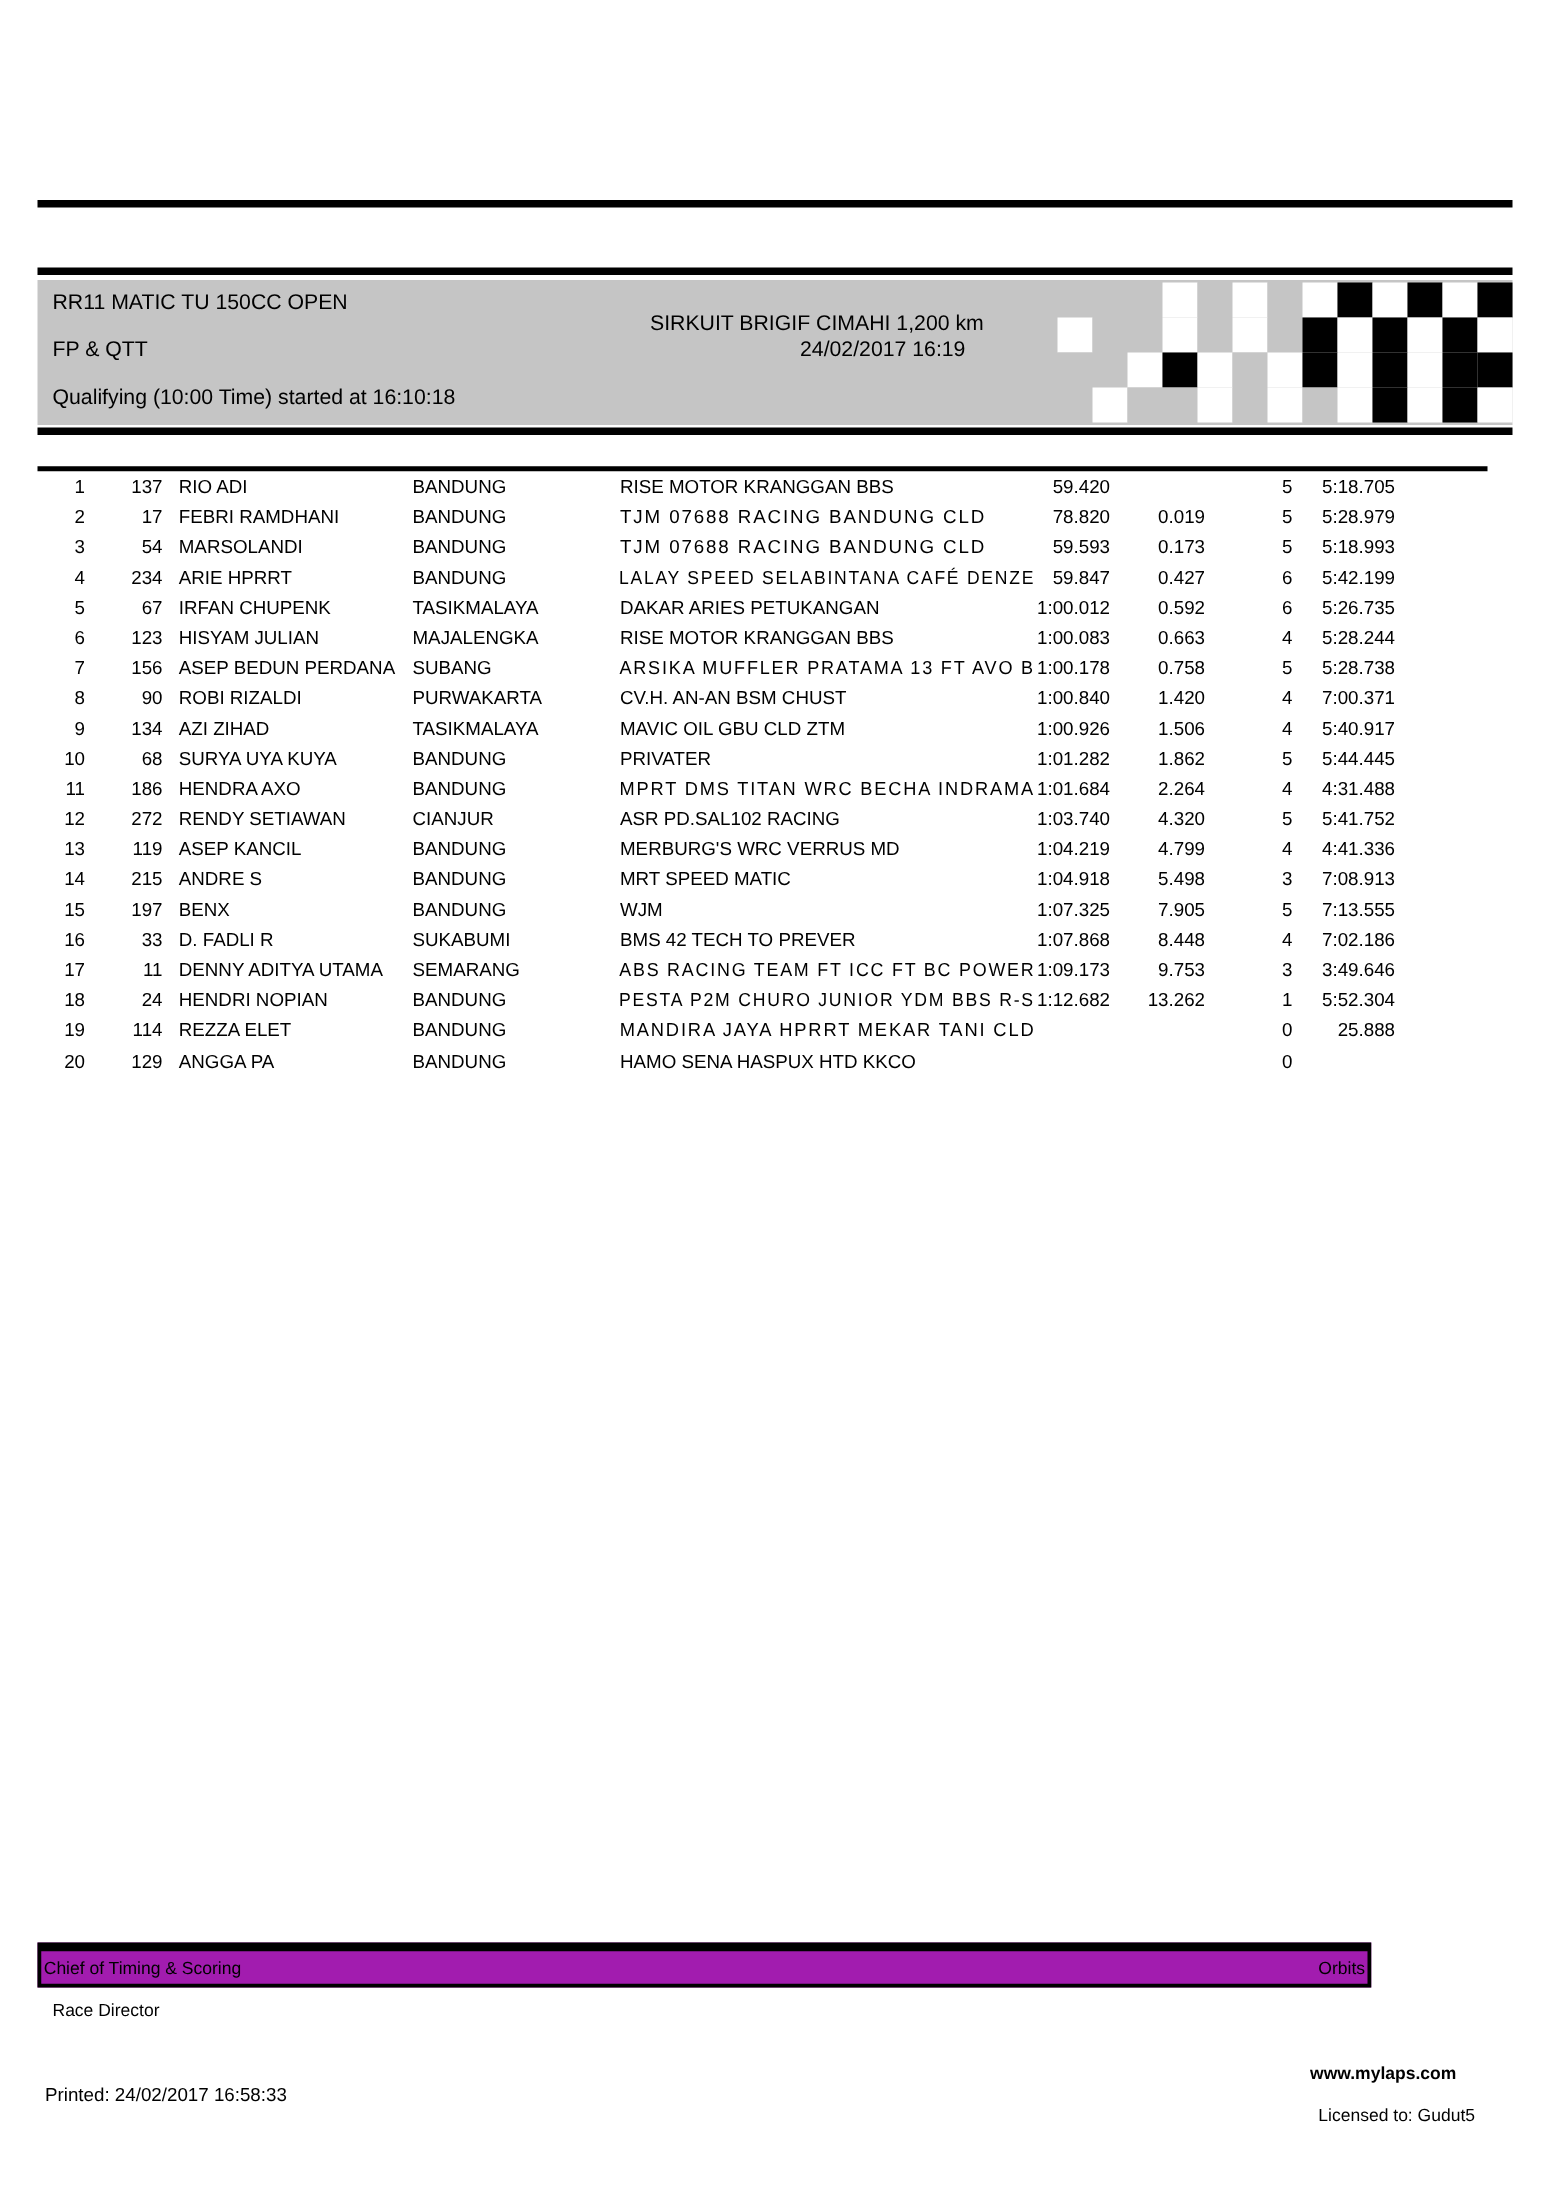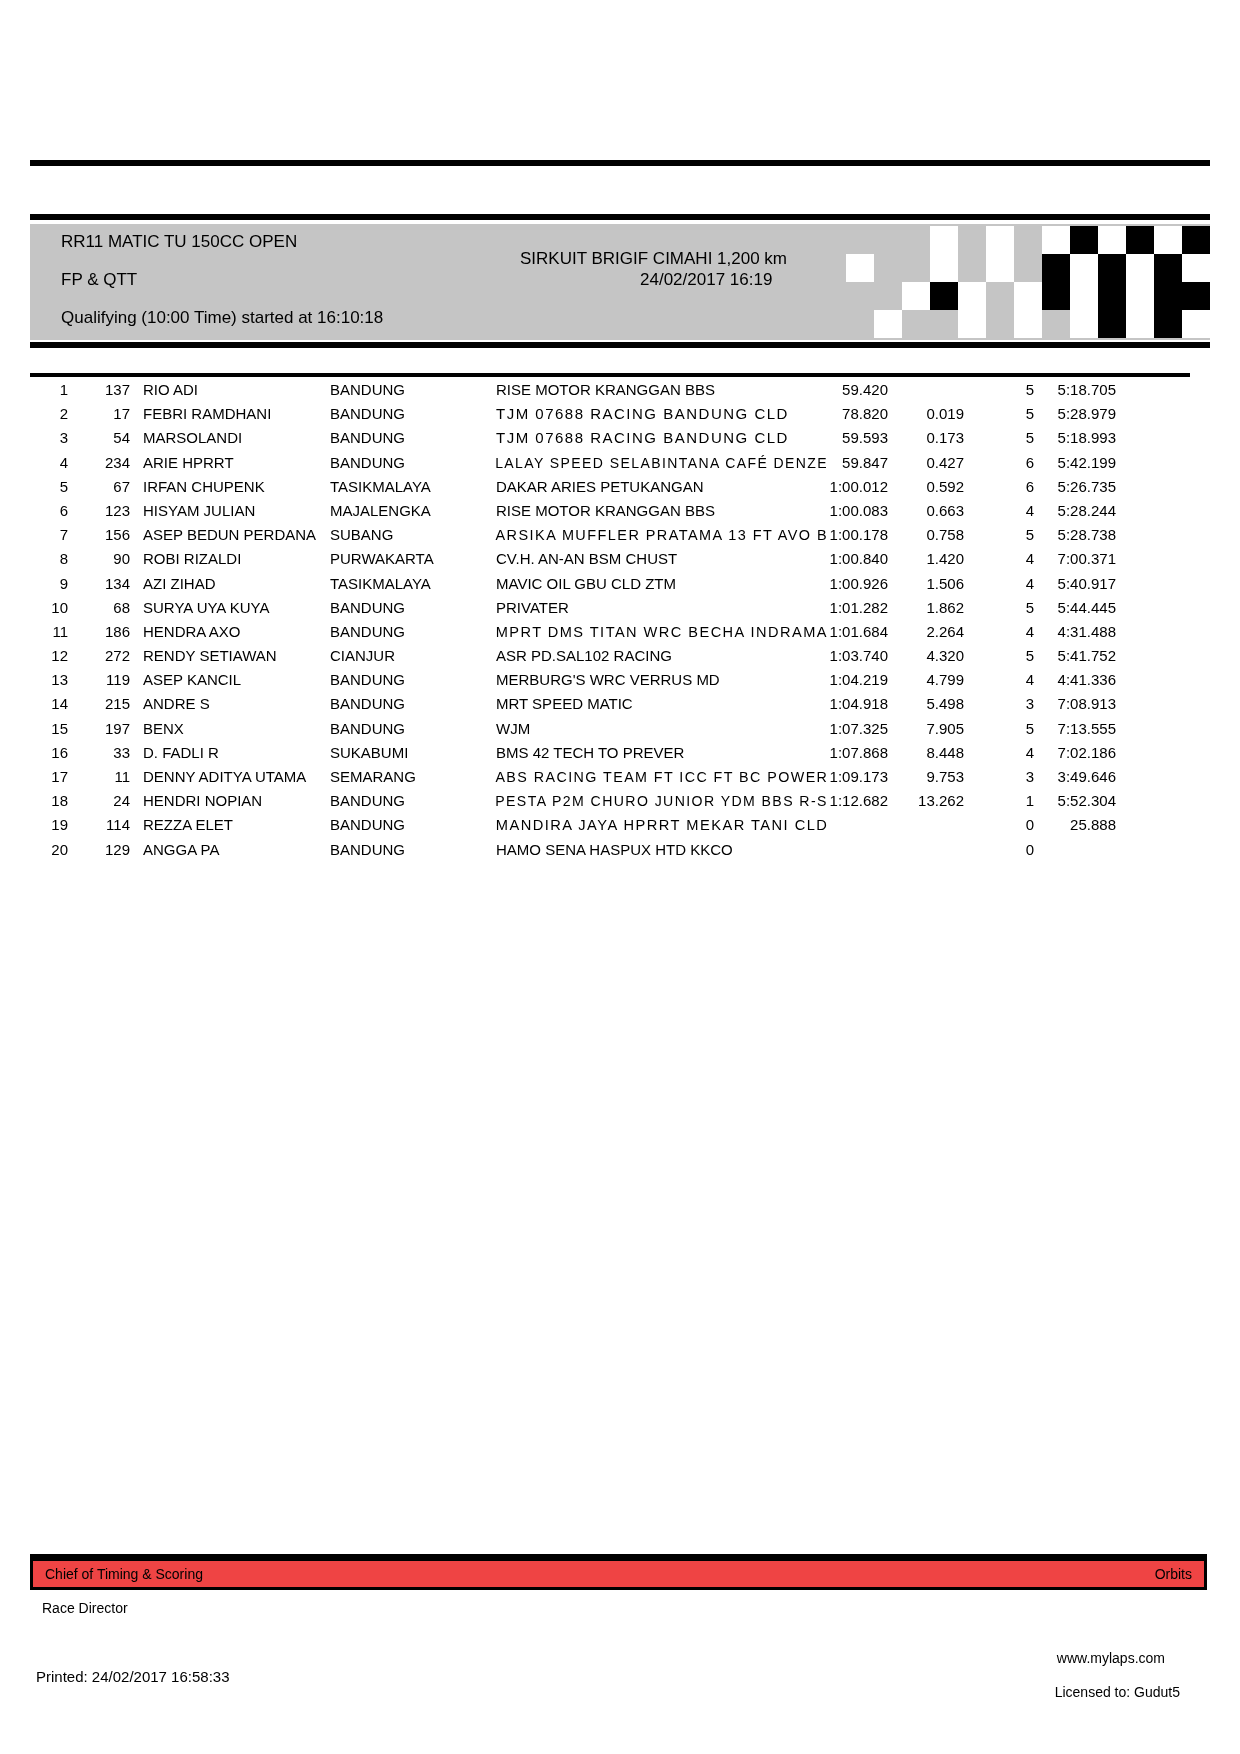--- a/index.html
+++ b/index.html
@@ -4,21 +4,21 @@
 <style>
   html,body{margin:0;padding:0;background:#ffffff;}
   .page{position:relative;width:1240px;height:1754px;background:#ffffff;
         font-family:"Liberation Sans", sans-serif;color:#000;overflow:hidden;}
   .rule{position:absolute;left:30px;width:1180px;height:6px;background:#000;}
   .title-row{position:absolute;left:30px;top:166px;width:1150px;display:flex;
              justify-content:space-between;align-items:center;height:46px;}
   .title-left{font-size:23px;letter-spacing:0.5px;white-space:nowrap;}
   .title-right{font-size:20px;font-weight:bold;margin-right:72px;white-space:nowrap;}
   .band{position:absolute;left:30px;top:224px;width:1180px;height:116px;background:#c5c5c5;}
-  .band-text{position:absolute;left:12px;font-size:17px;white-space:nowrap;z-index:3;margin-left:19px;}
+  .band-text{position:absolute;left:12px;font-size:17px;white-space:nowrap;z-index:3;}
   .band-line1{top:8px;}
   .band-circuit{position:absolute;left:490px;top:25px;font-size:17px;white-space:nowrap;z-index:3;}
   .band-line2{top:46px;}
   .band-date{position:absolute;left:610px;top:46px;width:250px;text-align:left;
              font-size:17px;white-space:nowrap;z-index:3;}
   .band-line3{top:84px;}
   .checker{position:absolute;right:0;top:2px;width:364px;height:112px;z-index:1;
            display:grid;grid-template-columns:repeat(13,28px);grid-auto-rows:28px;}
   .checker .sq{width:28px;height:28px;}
   
@@ -29,26 +29,26 @@
   .tbody{position:absolute;left:30px;top:378px;width:1150px;}
   .trow{display:grid;grid-template-columns:38px 62px 200px 153px 345px 60px 76px 70px 82px;
         font-size:15px;line-height:24.2px;height:24.2px;}
   .tcell{white-space:nowrap;overflow:visible;}
   .c-pos,.c-no,.c-best,.c-diff,.c-laps,.c-total{text-align:right;}
   .c-name,.c-team{padding-left:13px;}
   .c-asal{padding-left:0;}
   .h-name,.h-team{padding-left:13px;}
   .h-pos,.h-no,.h-best,.h-diff,.h-laps,.h-total{text-align:right;}
   
-  .footer-bar{position:absolute;left:30px;top:1554px;width:1177px;box-sizing:border-box;
-              border:3px solid #000;border-top-width:7px;background:#ef4444;height:36px;
+  .footer-bar{position:absolute;left:30px;top:1554px;width:1067px;box-sizing:border-box;
+              border:3px solid #000;border-top-width:7px;background:#a21caf;height:36px;
               display:flex;justify-content:space-between;align-items:center;
-              font-size:14px;padding:0 12px;}
+              font-size:14px;padding:0 2px;}
   .race-director{position:absolute;left:42px;top:1600px;font-size:14px;}
-  .website{position:absolute;left:915px;top:1650px;width:250px;text-align:right;font-size:14px;}
+  .website{position:absolute;left:915px;top:1650px;width:250px;text-align:right;font-size:14px;font-weight:bold;}
   .licensed{position:absolute;left:930px;top:1684px;width:250px;text-align:right;font-size:14px;}
   .printed{position:absolute;left:36px;top:1668px;font-size:15px;}
 </style>
 </head>
 <body>
 
 <div class="page">
 
   <div class="rule" style="top:160px;"></div>
 

